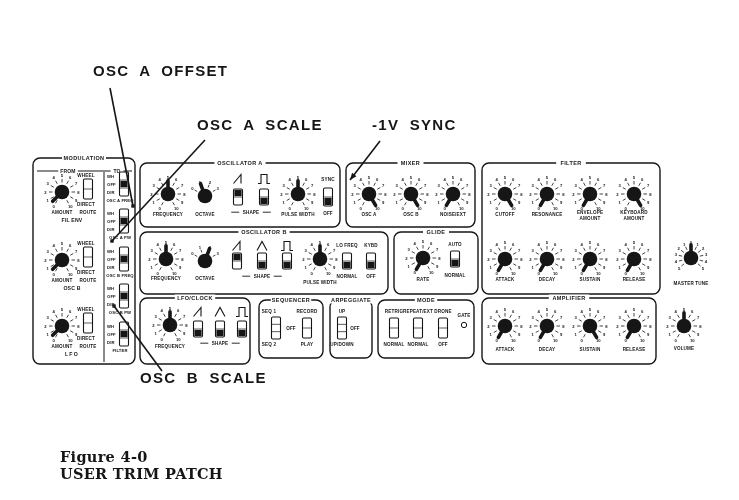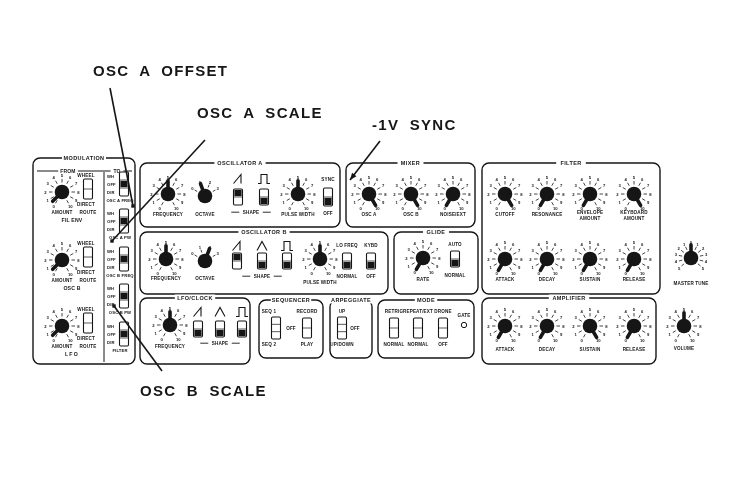--- a/index.html
+++ b/index.html
@@ -991,17 +991,21 @@
       <rect x="131.3" y="204.3" width="3.4" height="3.4" fill="#161616"></rect>
       <line x1="205" y1="140" x2="112" y2="241" stroke="#161616" stroke-width="1.6"></line>
       <rect x="110.3" y="239.3" width="3.4" height="3.4" fill="#161616"></rect>
       <line x1="380" y1="141" x2="350" y2="180" stroke="#161616" stroke-width="1.6"></line>
       <polygon points="350,180 352.048628156455,172.74444194588867 356.48732249544076,176.15882220664693" fill="#161616"></polygon>
       <line x1="162" y1="371" x2="114" y2="306" stroke="#161616" stroke-width="1.6"></line>
       <rect x="112.3" y="304.3" width="3.4" height="3.4" fill="#161616"></rect>
     </svg>
 
   <div class="callout" style="left: 93px; top: 62px;">OSC A OFFSET</div>
-  <div class="callout" style="left: 197px; top: 104px;">OSC A SCALE</div>
+  <div class="callout" style="left: 197px; top: 116px;">OSC A SCALE</div>
   <div class="callout" style="left: 372px; top: 116px;">-1V SYNC</div>
-  <div class="callout" style="left: 140px; top: 382px;">OSC B SCALE</div>
+  <div class="callout" style="left: 140px; top: 369px;">OSC B SCALE</div>
 
+  <div class="caption">
+    <div>Figure 4-0</div>
+    <div>USER TRIM PATCH</div>
+  </div>
 </div>
 
 </body></html>

